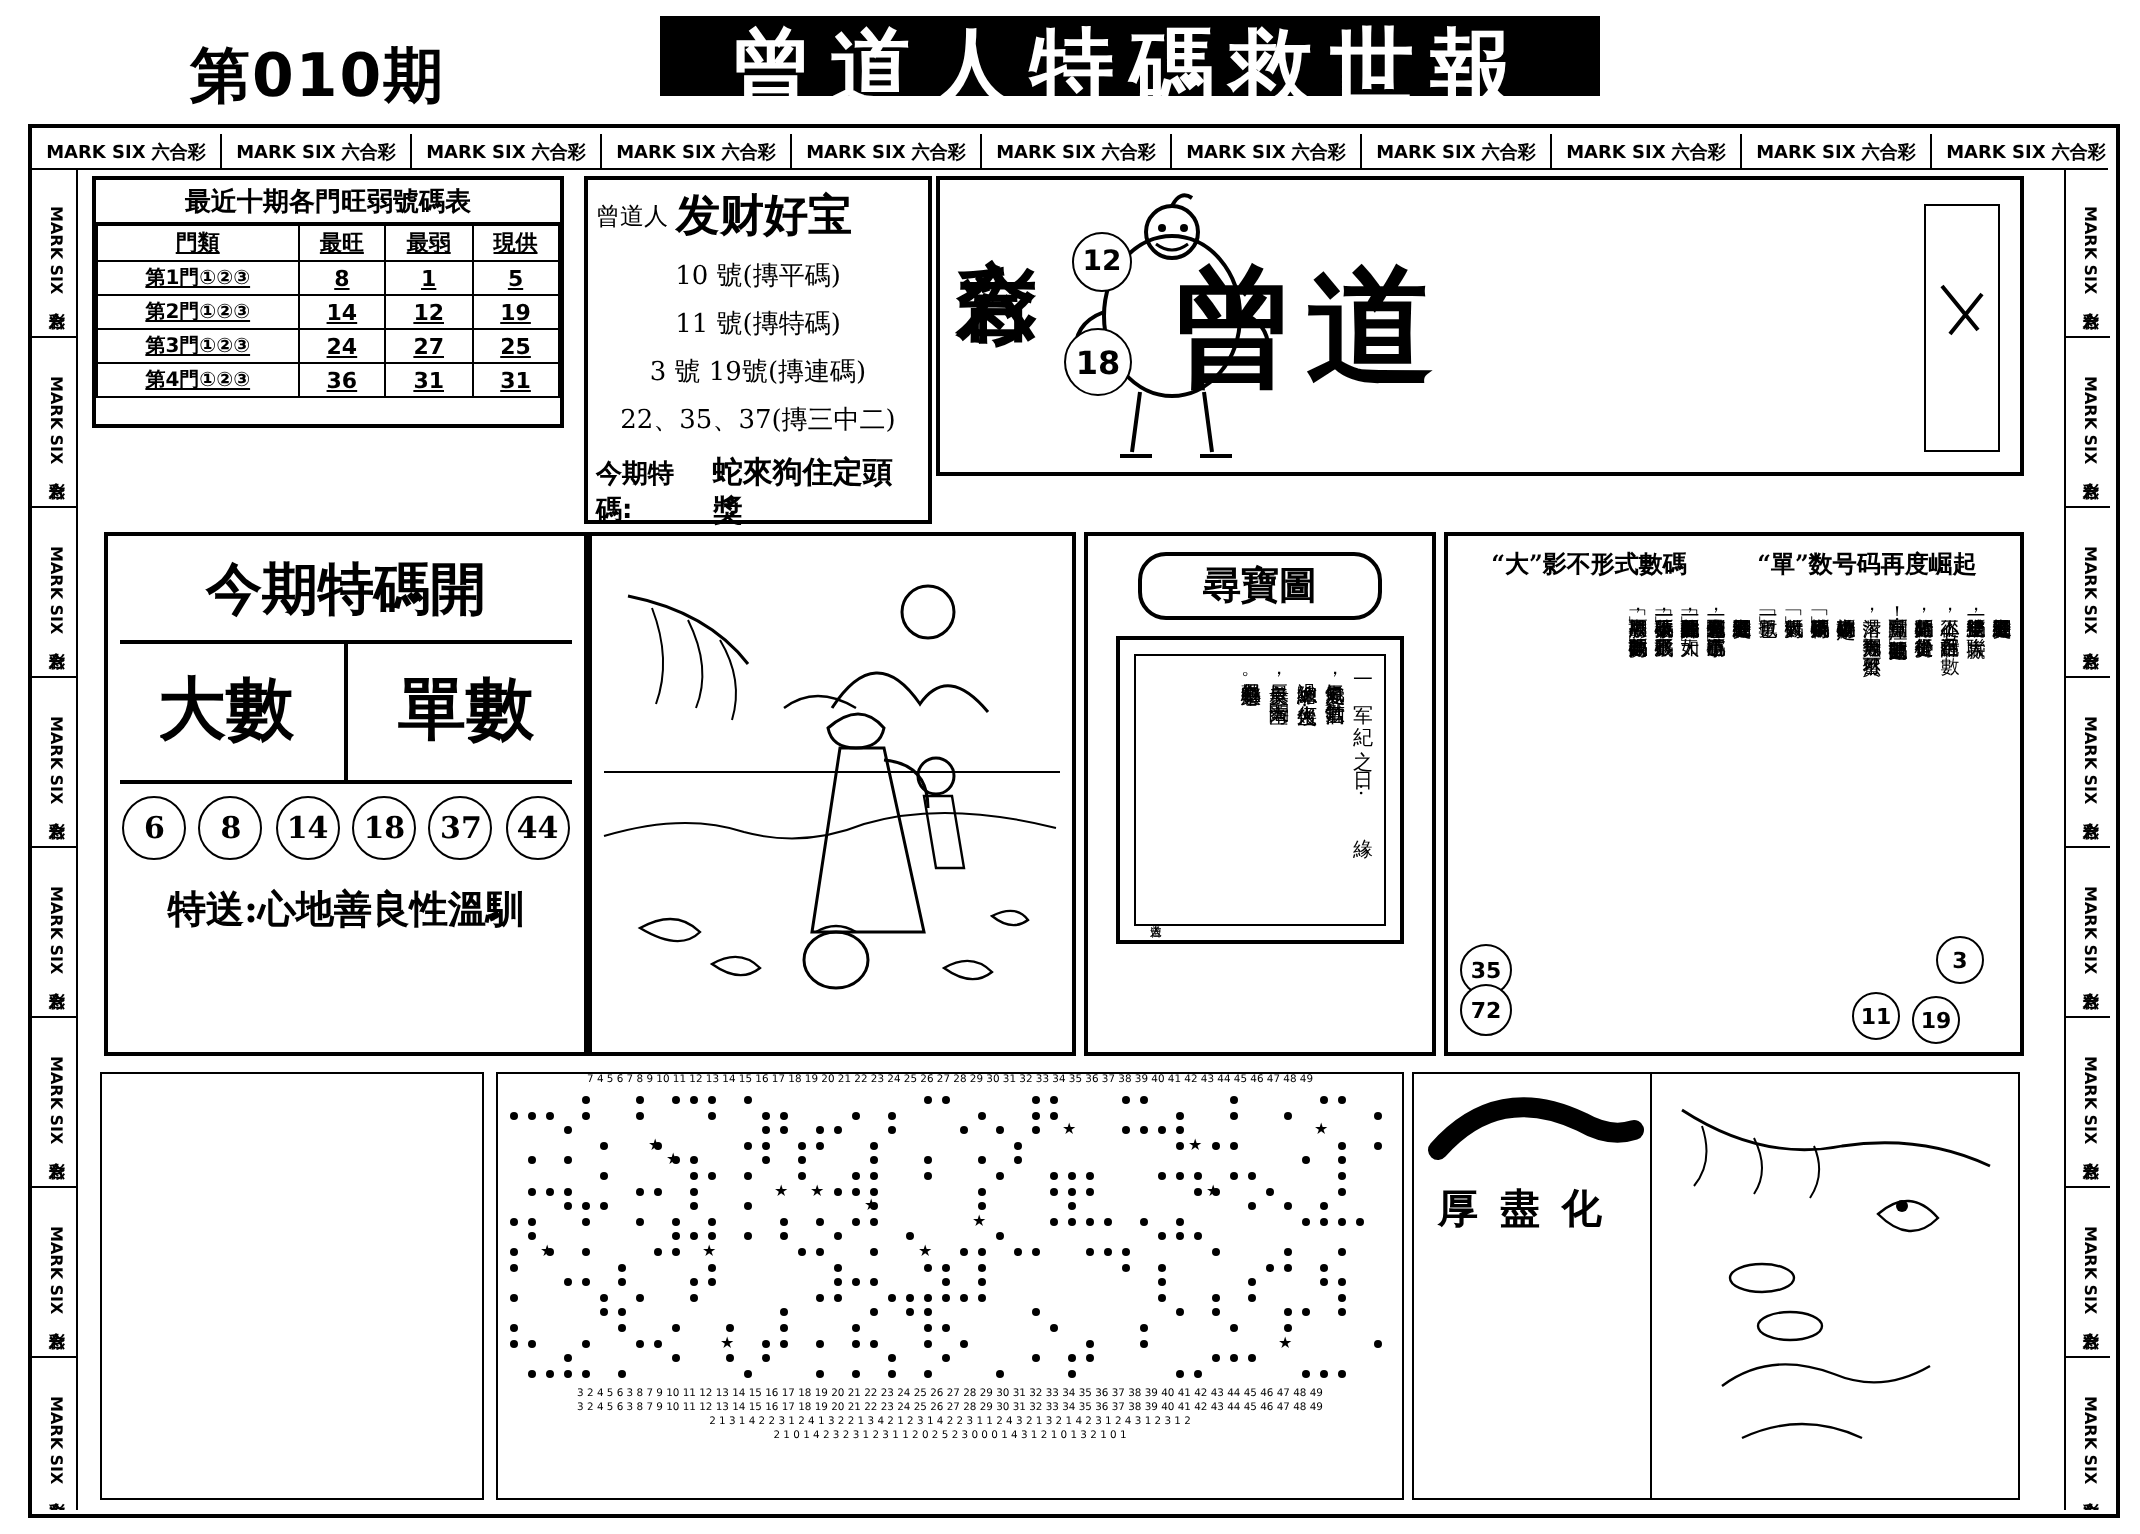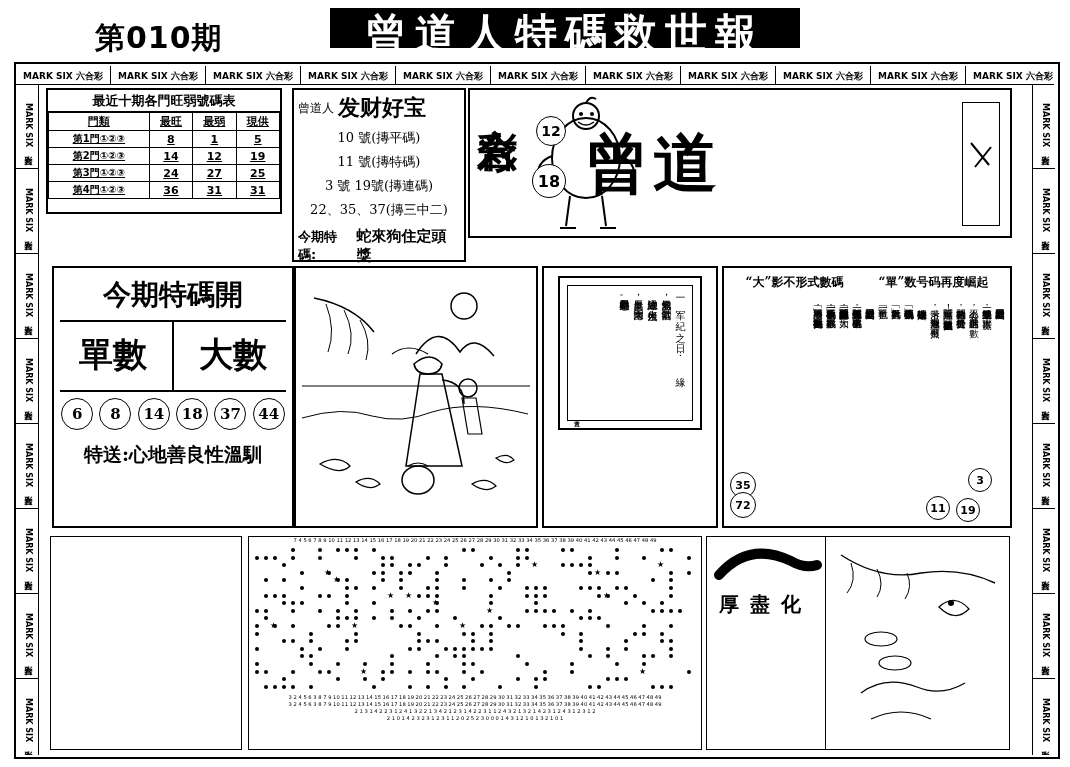--- a/index.html
+++ b/index.html
@@ -211,22 +211,22 @@
       </svg>
     </div>
   </div>
   <div class="lhc vstrip">六合彩</div>
   <div class="zengdao">曾道</div>
 
   <div class="tmbox">
     <div class="tm-h">今期特碼開</div>
     <div class="tm-sep"></div>
     <div class="tm-two">
+      <div>大數</div>
       <div>單數</div>
-      <div>大數</div>
     </div>
     <div class="tm-sep"></div>
     <div class="balls" id="tmballs">
         <div class="ball">6</div>
         <div class="ball">8</div>
         <div class="ball">14</div>
         <div class="ball">18</div>
         <div class="ball">37</div>
         <div class="ball">44</div>
       </div>
@@ -251,20 +251,21 @@
       <ellipse cx="122" cy="212" rx="16" ry="14" fill="none" stroke="#000" stroke-width="1.5"></ellipse>
       <path d="M112 198 q10 -6 20 0" fill="none" stroke="#000" stroke-width="1.2"></path>
       <path d="M24 196 q18 -10 30 2 q-10 10 -30 -2Z" fill="none" stroke="#000" stroke-width="1.2"></path>
       <path d="M60 214 q14 -8 24 2 q-10 8 -24 -2Z" fill="none" stroke="#000" stroke-width="1.2"></path>
       <path d="M176 216 q14 -8 24 2 q-10 8 -24 -2Z" fill="none" stroke="#000" stroke-width="1.2"></path>
       <path d="M200 190 q12 -6 18 2 q-8 6 -18 -2Z" fill="none" stroke="#000" stroke-width="1.2"></path>
     </svg>
   </div>
 
   <div class="treas">
+    <div class="treas-title">尋寶圖</div>
     <div class="scroll">
       <div class="inner">
         <div style="position:absolute;left:6px;top:6px;right:6px;bottom:6px;display:flex;flex-direction:row-reverse;gap:2px;">
           <div class="vtext" style="position:static;">一 军 紀 之 日 : 緣</div>
           <div class="vtext" style="position:static;">無愛氣處，針酒當歌。</div>
           <div class="vtext" style="position:static;">總總隙過 人生幾何?</div>
           <div class="vtext" style="position:static;">良辰美景，海闊天空。</div>
           <div class="vtext" style="position:static;">得意易歡樂心中。</div>
         </div>
         <div style="position:absolute;left:4px;bottom:4px;font-size:6px;writing-mode:vertical-rl;">曾道人</div>

